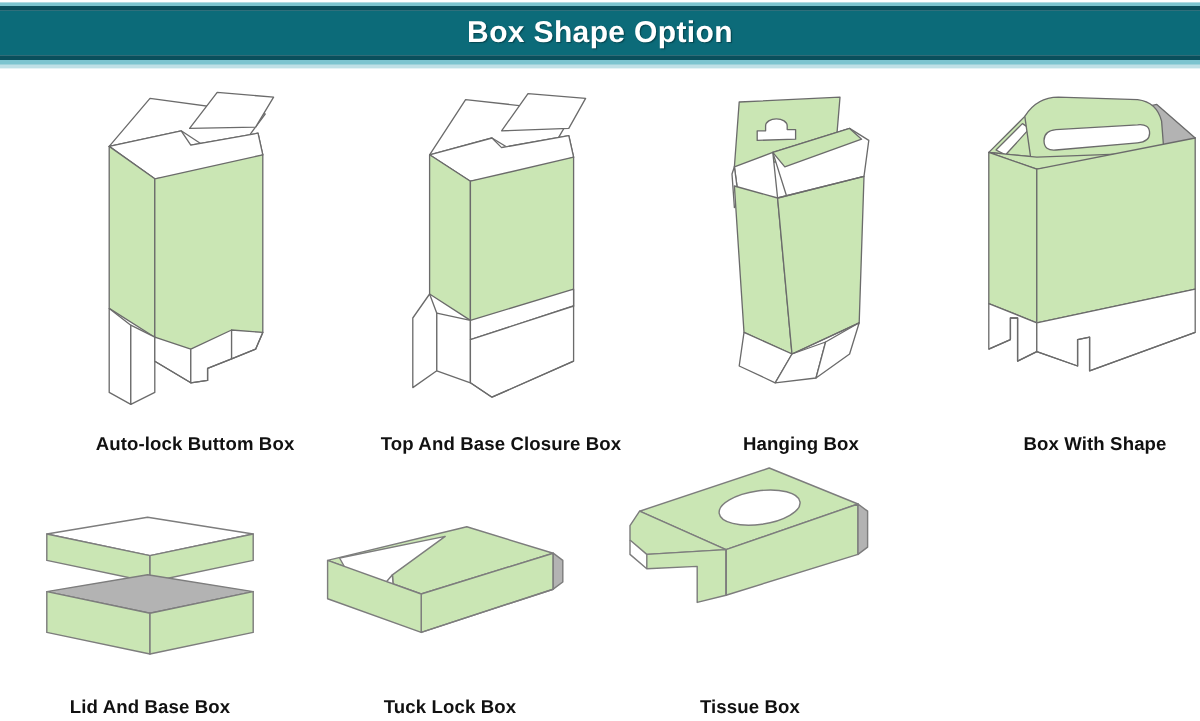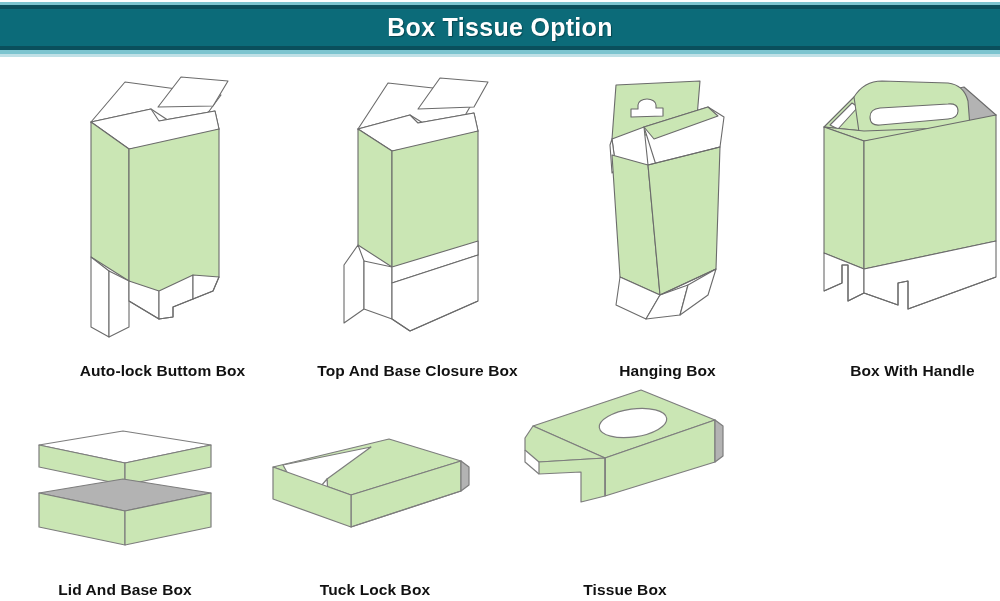--- a/index.html
+++ b/index.html
@@ -58,21 +58,21 @@
   .row-2 .caption{margin-top:8px;margin-bottom:2px;}
   svg{display:block;overflow:visible;}
 </style>
 </head>
 <body>
 
 <div class="header-wrap">
   <div class="hdr-line hdr-thin-top"></div>
   <div class="hdr-line hdr-dark-top"></div>
   <div class="hdr-body">
-    <span class="hdr-title">Box Tissue Option</span>
+    <span class="hdr-title">Box Shape Option</span>
   </div>
   <div class="hdr-line hdr-dark-bot"></div>
   <div class="hdr-line hdr-thin-bot"></div>
   <div class="hdr-line hdr-fade"></div>
 </div>
 
 <div class="row row-1">
 
   <div class="cell" style="width:255px;">
     <div class="art">
@@ -186,21 +186,21 @@
 
           <path d="M56,72 L188,46 L188,172 L56,200 Z" fill="#cae6b4"></path>
 
           <path d="M16,184 L16,222 L34,214 L34,196 L40,196 L40,232 L56,224 L56,200 Z" fill="#ffffff"></path>
           <path d="M56,200 L56,224 L90,236 L90,214 L100,212 L100,240 L188,208 L188,172 Z" fill="#ffffff"></path>
           <path d="M56,224 L90,236 L90,214 L100,212 L100,240 L188,208"></path>
           <path d="M16,222 L34,214 L34,196 L40,196 L40,232 L56,224"></path>
         </g>
       </svg>
     </div>
-    <div class="caption">Box With Handle</div>
+    <div class="caption">Box With Shape</div>
   </div>
 </div>
 
 <div class="row row-2">
 
   <div class="cell" style="width:250px;">
     <div class="art">
       <svg width="220" height="150" viewBox="0 0 220 150">
         <g stroke="#7d7d7d" stroke-width="1.2" stroke-linejoin="round" fill="none">
 

